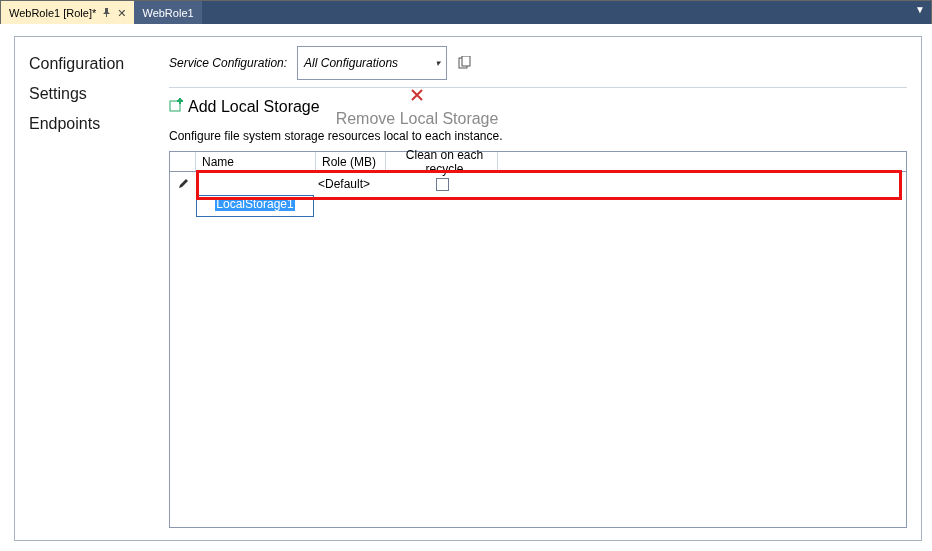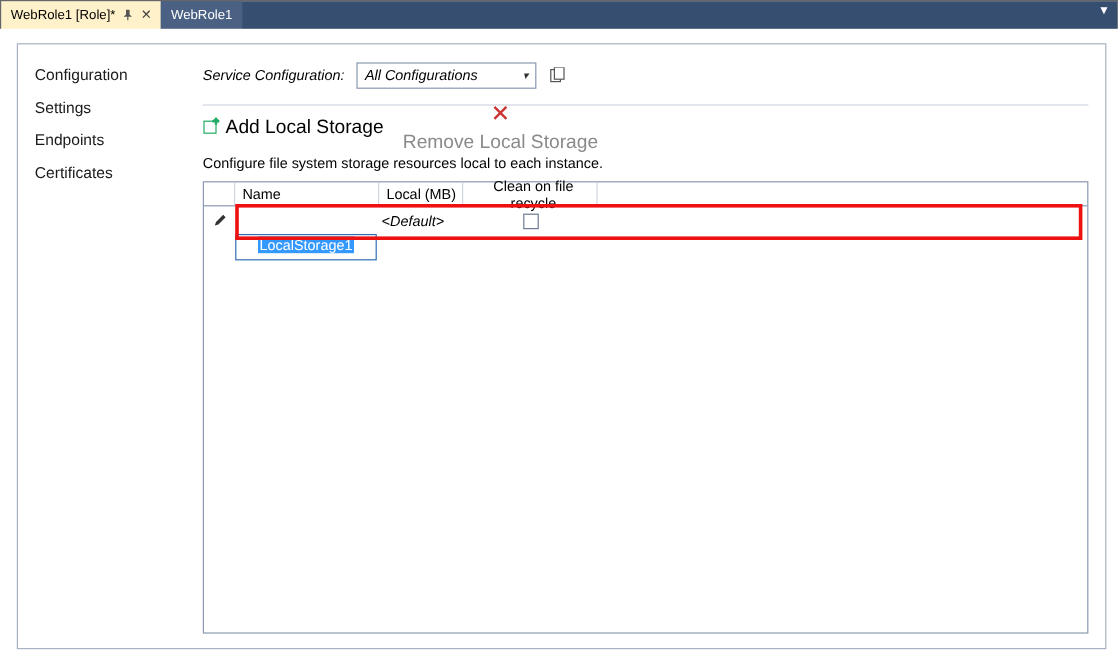--- a/index.html
+++ b/index.html
@@ -7,45 +7,45 @@
   .tab-strip { height:24px; background:#364e6f; display:flex; align-items:center; position:relative; }
   .tab { display:flex; align-items:center; padding:0 8px; font-size:11px; height:24px; }
   .tab.active { background:#fff2cb; color:#000; }
   .tab.inactive { background:#4b6184; color:#fff; }
   .tab .pin { margin-left:6px; font-size:9px; color:#555; }
   .tab .close { margin-left:6px; color:#444; font-size:11px; line-height:1; }
   .tab-dropdown { position:absolute; right:6px; top:3px; color:#fff; font-size:10px; }
   .client { position:absolute; top:24px; left:0; right:0; bottom:0; background:#fff; padding:12px 10px 10px 14px; }
   .pane { border:1px solid #a7b3c4; height:100%; display:flex; background:#fff; }
   .sidebar { width:140px; padding:12px 0; }
-  .side-item { font-size:13px; color:#1a1a1a; padding:6px 14px; cursor:pointer; }
+  .side-item { font-size:16px; color:#1a1a1a; padding:6px 14px; cursor:pointer; }
   .side-item.selected { background:#3399ff; color:#fff; }
   .content { flex:1; padding:12px 14px 12px 14px; display:flex; flex-direction:column; }
   .svc-row { display:flex; align-items:center; gap:10px; font-size:12px; height:28px;font-style:italic; }
-  .svc-select { display:flex; align-items:center; justify-content:space-between; width:150px; height:22px; border:1px solid #8a99b0; padding:0 6px; font-size:12px; background:#fff; }
+  .svc-select { display:flex; align-items:center; justify-content:space-between; width:150px; height:34px; border:1px solid #8a99b0; padding:0 6px; font-size:12px; background:#fff; }
   .svc-select .caret { font-size:9px; color:#333; }
   .copy-icon svg { display:block; }
   .hr { border-top:1px solid #d0d6e0; margin:10px 0 8px; }
   .toolbar { display:flex; align-items:center; gap:16px; font-size:16px; height:22px; }
   .tb-btn { display:flex; align-items:center; gap:5px; color:#000; }
   .tb-btn.disabled { color:#8a8a8a;flex-direction:column; }
   .desc { font-size:12px; color:#000000; margin:11px 0 8px; }
   .grid-wrap { border:1px solid #8a99b0; flex:1; position:relative; background:#fff;text-align:center; }
   .grid-header { display:flex; height:20px; border-bottom:1px solid #8a99b0; font-size:12px; }
   .gh { border-right:1px solid #cfd6e2; display:flex; align-items:center; padding-left:6px; }
   .gh.rowhdr { width:26px; border-right:1px solid #cfd6e2; }
   .gh.name { width:120px; }
   .gh.size { width:70px; }
   .gh.clean { width:112px; }
   .gh.rest { flex:1; border-right:none; }
   .grid-row { display:flex; height:24px; align-items:stretch; }
   .cell { display:flex; align-items:center; font-size:12px; }
   .cell.rowhdr { width:26px; justify-content:center; }
   .cell.name { width:120px;margin-top:34px; }
-  .cell.size { width:70px; padding-left:2px; color:#000;font-style:italic; }
+  .cell.size { width:70px; padding-left:2px; color:#000; }
   .cell.clean { width:112px; justify-content:center; }
   .cell.rest { flex:1; }
   .edit-input { width:118px; height:22px; border:1px solid #2f6fb2; font-size:12px; padding:1px 2px; color:#000; }
   .edit-input .seltext { background:#3399ff; color:#fff; padding:0 1px; }
   .chk { width:13px; height:13px; border:1px solid #6c7a92; background:#fff; }
   .red-callout { position:absolute; border:3px solid #e11; pointer-events:none; }
 </style>
 </head>
 <body>
 
@@ -64,21 +64,20 @@
   </div>
   <div class="tab-dropdown">▼</div>
 </div>
 
 <div class="client">
   <div class="pane">
     <div class="sidebar">
       <div class="side-item">Configuration</div>
       <div class="side-item">Settings</div>
       <div class="side-item">Endpoints</div>
-      <div class="side-item">Certificates</div>
     </div>
 
     <div class="content">
       <div class="svc-row">
         <span>Service Configuration:</span>
         <div class="svc-select">
           <span>All Configurations</span>
           <span class="caret">▾</span>
         </div>
         <span class="copy-icon">
@@ -111,22 +110,22 @@
           <span>Remove Local Storage</span>
         </div>
       </div>
 
       <div class="desc">Configure file system storage resources local to each instance.</div>
 
       <div class="grid-wrap">
         <div class="grid-header">
           <div class="gh rowhdr"></div>
           <div class="gh name">Name</div>
-          <div class="gh size">Local (MB)</div>
-          <div class="gh clean">Clean on file recycle</div>
+          <div class="gh size">Role (MB)</div>
+          <div class="gh clean">Clean on each recycle</div>
           <div class="gh rest"></div>
         </div>
         <div class="grid-row">
           <div class="cell rowhdr">
             <svg width="12" height="12" viewBox="0 0 12 12">
                 <path d="M2 10l1-3 6-6 2 2-6 6-3 1z" fill="#333"></path>
               </svg>
           </div>
           <div class="cell name">
             <div class="edit-input">

